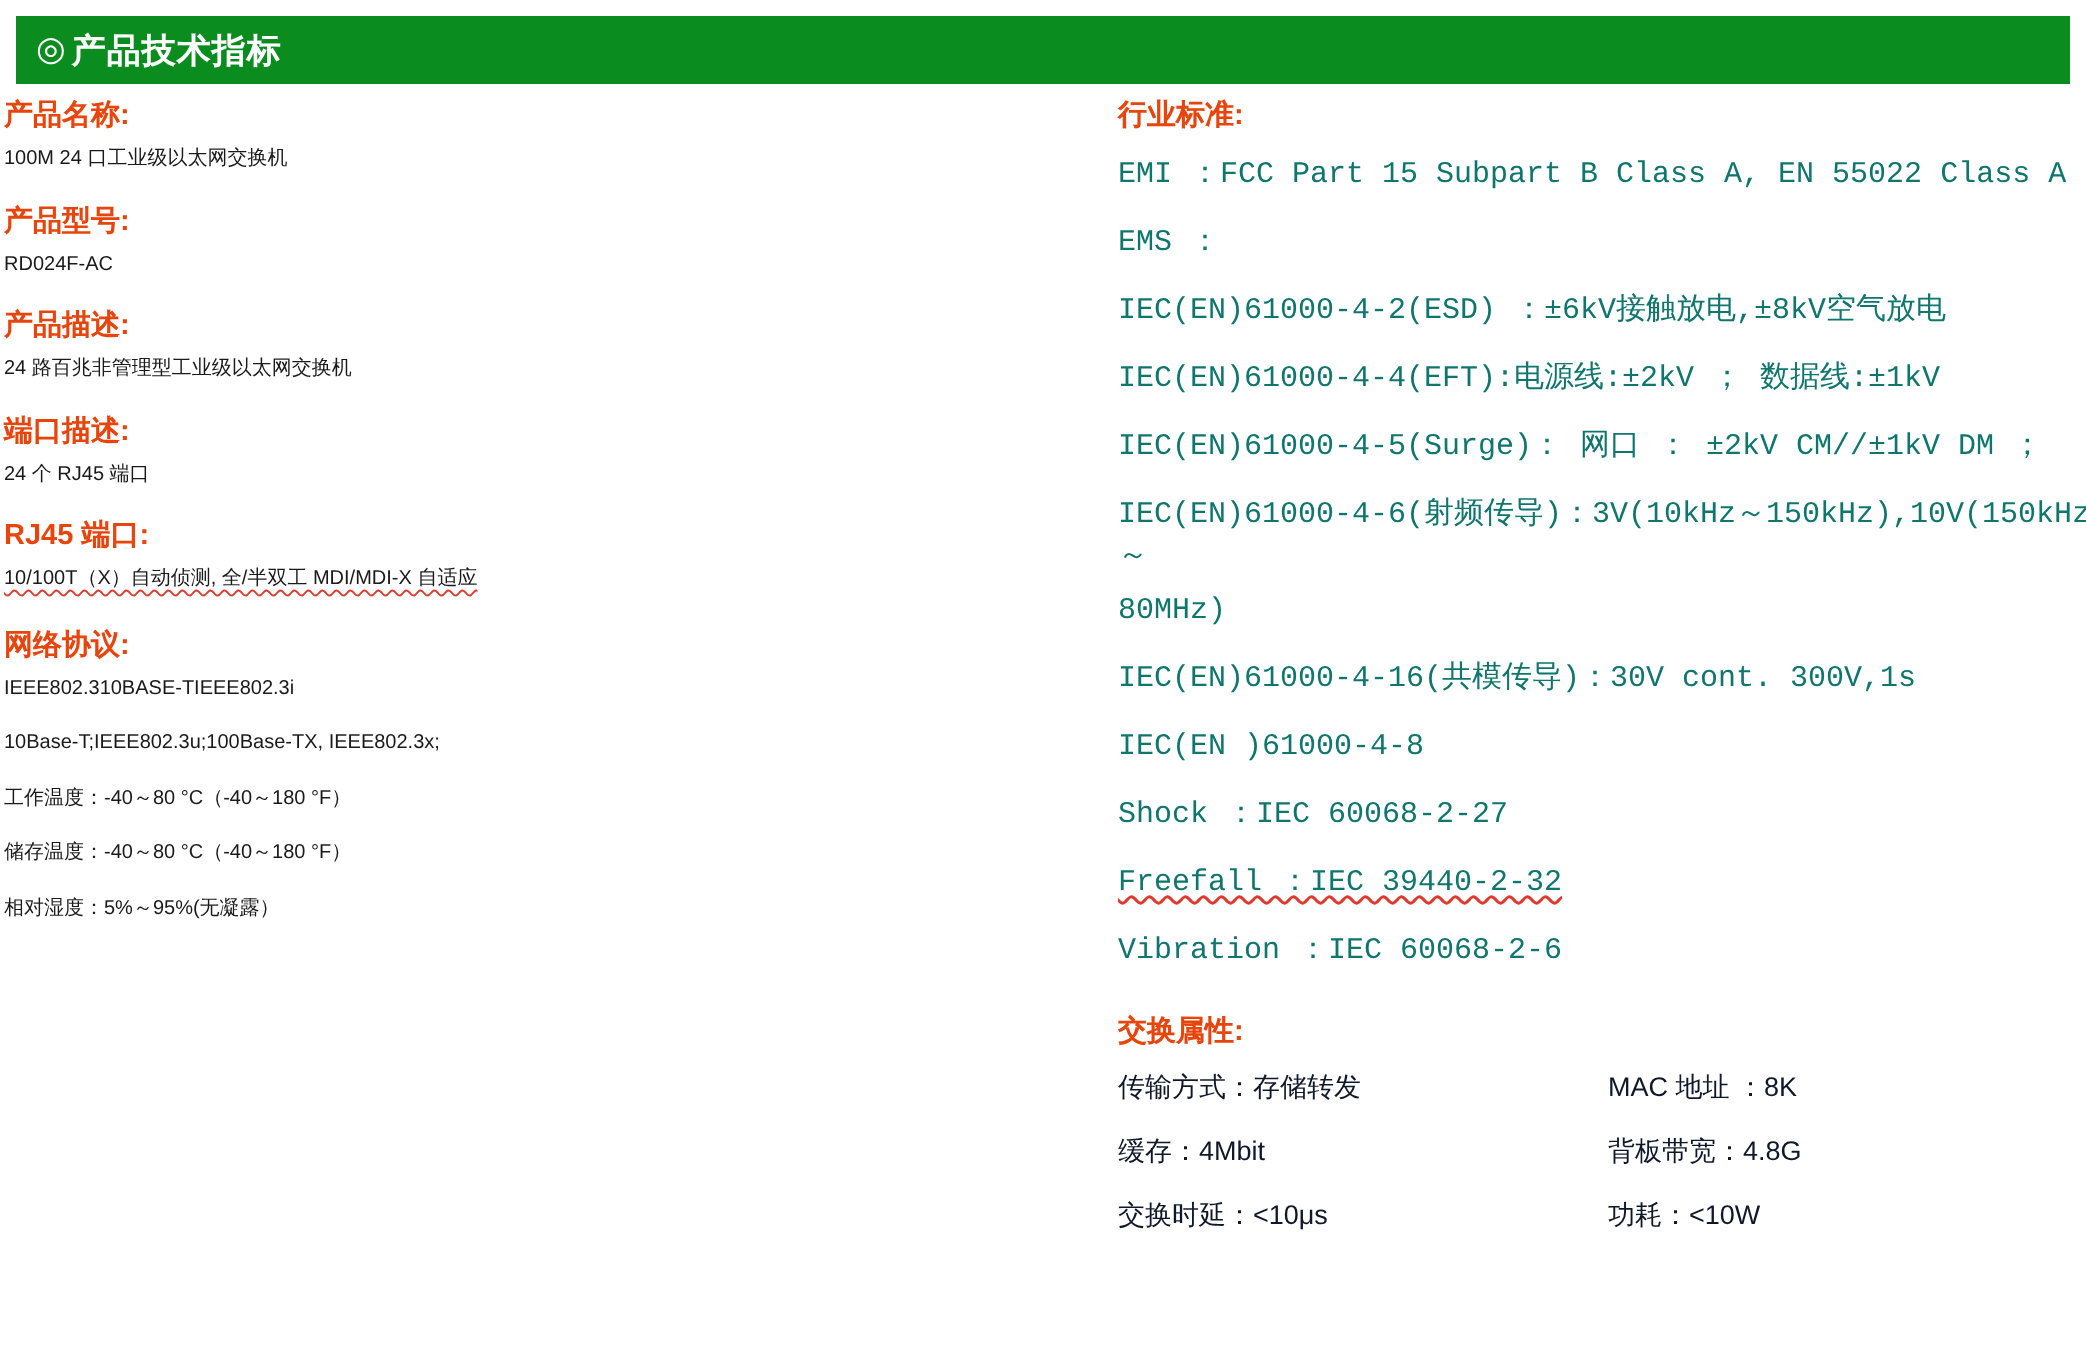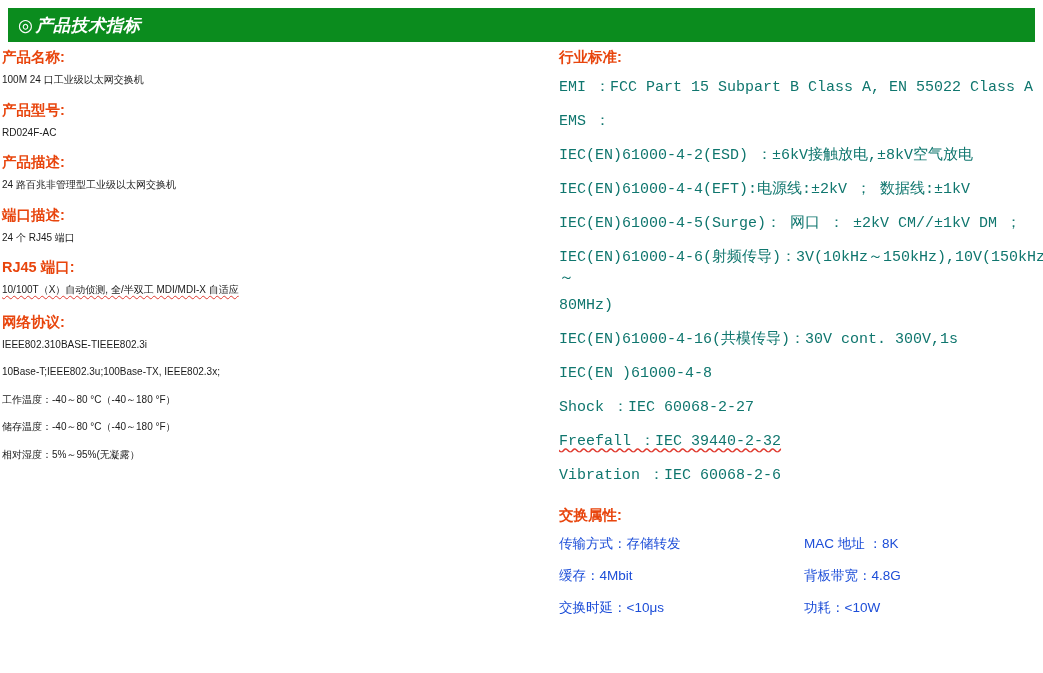--- a/index.html
+++ b/index.html
@@ -38,21 +38,20 @@
     line-height: 1;
     margin-right: 3px;
     font-family: "DejaVu Sans", sans-serif;
   }
   .header-title {
     color: #ffffff;
     font-size: 17px;
     font-weight: bold;
     letter-spacing: 0.5px;
     font-family: "Liberation Sans", sans-serif;
-    font-style: italic;
   }
   
   .columns {
     position: absolute;
     left: 0;
     top: 48px;
     width: 1043px;
   }
   .col {
     position: absolute;
@@ -97,21 +96,21 @@
   
   .r-title { margin-bottom: 10px; }
   
   .attr-table {
     width: 460px;
     border-collapse: collapse;
     margin-top: 2px;
   }
   .attr-table td {
     font-size: 13.5px;
-    color: #1d4ed8;
+    color: #0f172a;
     padding: 0 0 14px 0;
     vertical-align: top;
     font-family: "Liberation Sans", sans-serif;
     white-space: nowrap;
   }
   .attr-table td.c1 { width: 245px; }
   .attr-table td.c2 { width: 215px; }
 </style>
 </head>
 <body>

